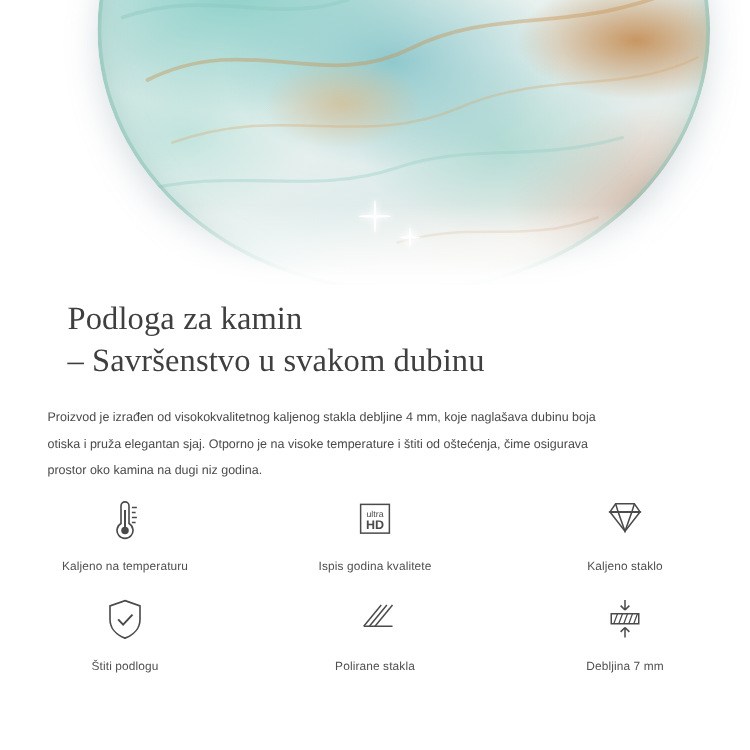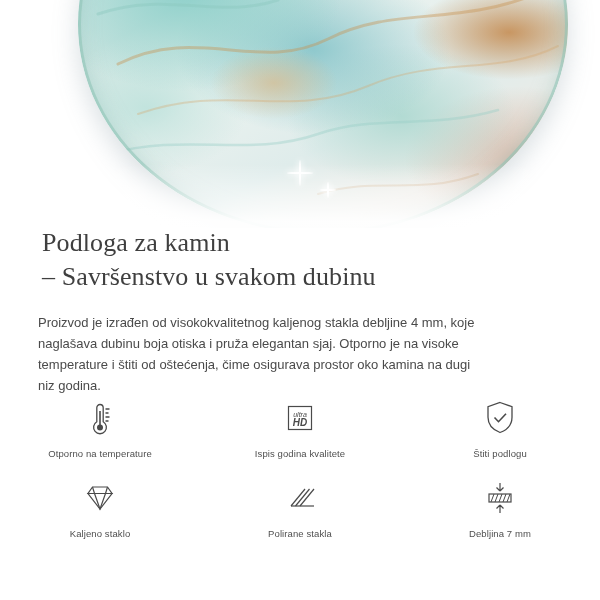--- a/index.html
+++ b/index.html
@@ -101,36 +101,36 @@
   .glint-2::before { width: 16px; }
   .glint-2::after { height: 16px; }
 
   
   .content {
     position: absolute;
     left: 0; top: 222px;
     width: 600px;
   }
   .title {
-    margin: 4px;
+    margin: 16px;
     padding: 0 38px;
     font-family: "Liberation Serif", serif;
     font-weight: 400;
     font-size: 26px;
     line-height: 34px;
     color: #3f3f3f;
     letter-spacing: 0.1px;
   }
   .title .line2 { display: block; }
   .body-copy {
     margin: 18px 0 0 0;
     padding: 0 38px;
     width: 524px;
     box-sizing: border-box;
-    font-size: 13px;
+    font-size: 10px;
     line-height: 21px;
     color: #4a4a4a;
   }
 
   
   .features {
     position: absolute;
     left: 0;
     top: 396px;
     width: 600px;
@@ -141,23 +141,22 @@
     width: 200px;
     height: 80px;
     display: flex;
     flex-direction: column;
     align-items: center;
     justify-content: flex-start;
   }
   .feature .ico {
     height: 44px;
     display: flex;
-    align-items: center;
+    align-items: flex-start;
     justify-content: center;
-    font-style: italic;
   }
   .feature .cap {
     margin-top: 8px;
     font-size: 9.5px;
     color: #4f4f4f;
     text-align: center;
     letter-spacing: 0.1px;
   }
   svg { display: block; }
 </style>
@@ -197,53 +196,53 @@
 
     <div class="feature">
       <span class="ico">
         <svg width="34" height="38" viewBox="0 0 34 38" fill="none" stroke="#4a4a4a" stroke-width="1.3">
           <path d="M17 5.5a3.2 3.2 0 0 1 3.2 3.2v14.1a6.4 6.4 0 1 1-6.4 0V8.7A3.2 3.2 0 0 1 17 5.5z"></path>
           <circle cx="17" cy="28.4" r="3" fill="#4a4a4a" stroke="none"></circle>
           <path d="M17 12v14" stroke-width="1.6"></path>
           <path d="M22.5 10h4M22.5 14h3M22.5 18h4M22.5 22h3"></path>
         </svg>
       </span>
-      <span class="cap">Otporno na temperature</span>
+      <span class="cap">Kaljeno na temperaturu</span>
     </div>
 
     <div class="feature">
       <span class="ico">
         <svg width="40" height="38" viewBox="0 0 40 38">
           <rect x="8.5" y="7.5" width="23" height="23" fill="none" stroke="#4a4a4a" stroke-width="1.2"></rect>
           <text x="20" y="17.5" text-anchor="middle" font-family="Liberation Sans, sans-serif" font-size="7" fill="#4a4a4a">ultra</text>
           <text x="20" y="27" text-anchor="middle" font-family="Liberation Sans, sans-serif" font-size="10" font-weight="bold" fill="#4a4a4a">HD</text>
         </svg>
       </span>
       <span class="cap">Ispis godina kvalitete</span>
     </div>
 
     <div class="feature">
       <span class="ico">
-        <svg width="38" height="40" viewBox="0 0 38 40" fill="none" stroke="#4a4a4a" stroke-width="1.3">
-          <path d="M19 4.5l12 4.2v10.6c0 7.2-5 12.6-12 15.2-7-2.6-12-8-12-15.2V8.7L19 4.5z"></path>
-          <path d="M13.5 19.5l4 4.2 7.5-8" stroke-width="1.6"></path>
-        </svg>
-      </span>
-      <span class="cap">Štiti podlogu</span>
-    </div>
-
-    <div class="feature">
-      <span class="ico">
         <svg width="40" height="36" viewBox="0 0 40 36" fill="none" stroke="#4a4a4a" stroke-width="1.2">
           <path d="M8 13.5h24L20 29 8 13.5z"></path>
           <path d="M12.5 7h15l4.5 6.5H8L12.5 7z"></path>
           <path d="M8 13.5h24M14.5 13.5L20 29l5.5-15.5M12.5 7l2 6.5M27.5 7l-2 6.5"></path>
         </svg>
       </span>
       <span class="cap">Kaljeno staklo</span>
+    </div>
+
+    <div class="feature">
+      <span class="ico">
+        <svg width="38" height="40" viewBox="0 0 38 40" fill="none" stroke="#4a4a4a" stroke-width="1.3">
+          <path d="M19 4.5l12 4.2v10.6c0 7.2-5 12.6-12 15.2-7-2.6-12-8-12-15.2V8.7L19 4.5z"></path>
+          <path d="M13.5 19.5l4 4.2 7.5-8" stroke-width="1.6"></path>
+        </svg>
+      </span>
+      <span class="cap">Štiti podlogu</span>
     </div>
 
     <div class="feature">
       <span class="ico">
         <svg width="40" height="34" viewBox="0 0 40 34" fill="none" stroke="#4a4a4a" stroke-width="1.2">
           <path d="M11 25L25 8"></path>
           <path d="M15.5 25L29.5 8"></path>
           <path d="M20 25L34 8"></path>
           <path d="M11 25h23"></path>
         </svg>

